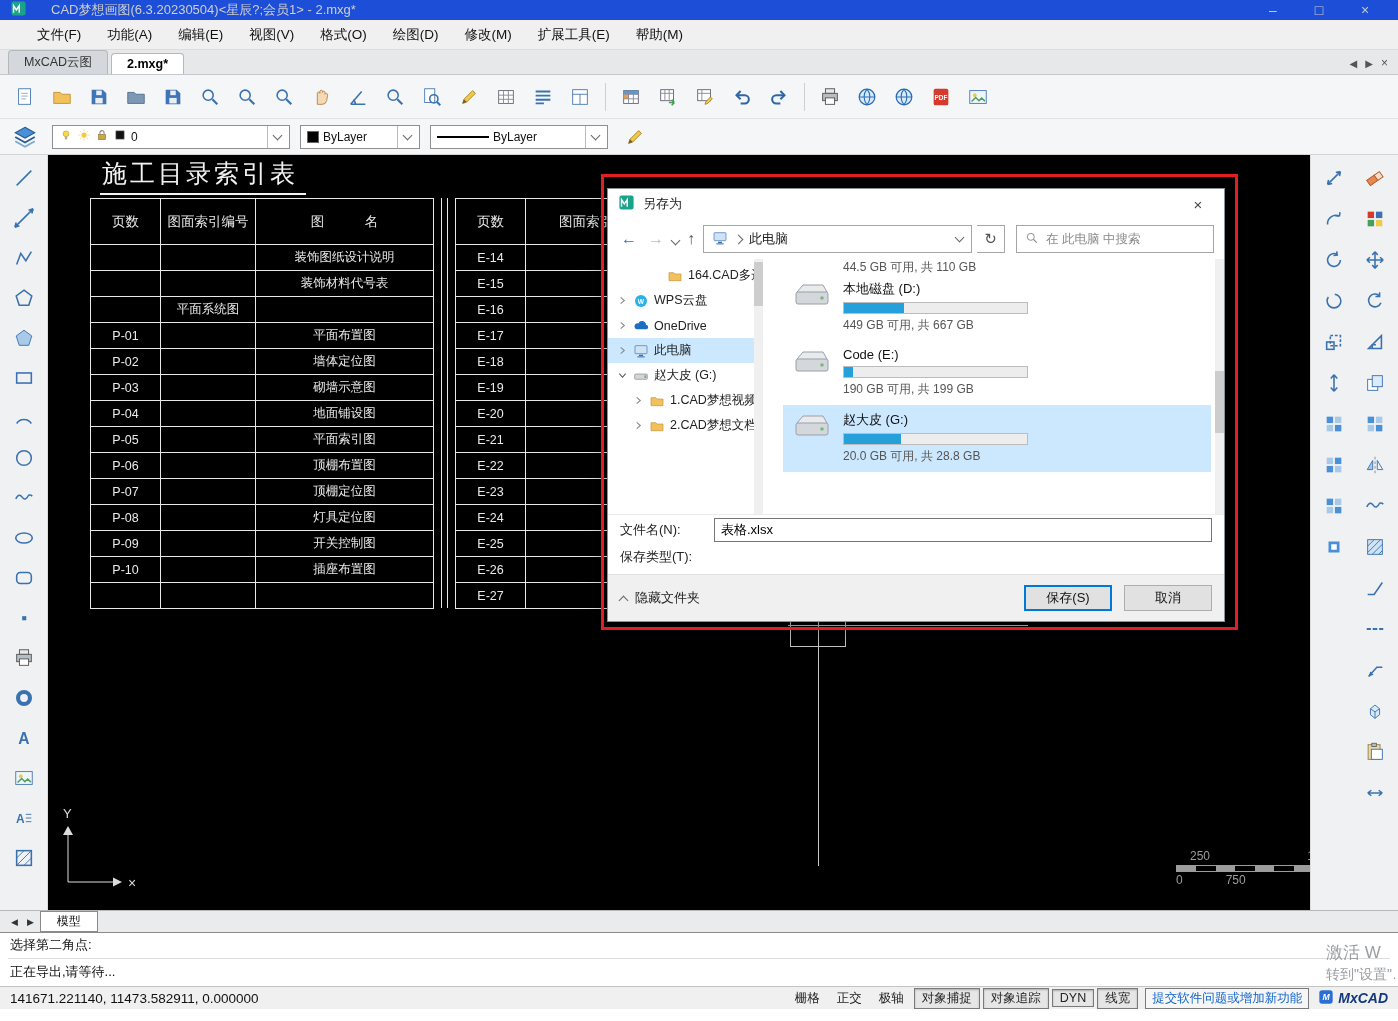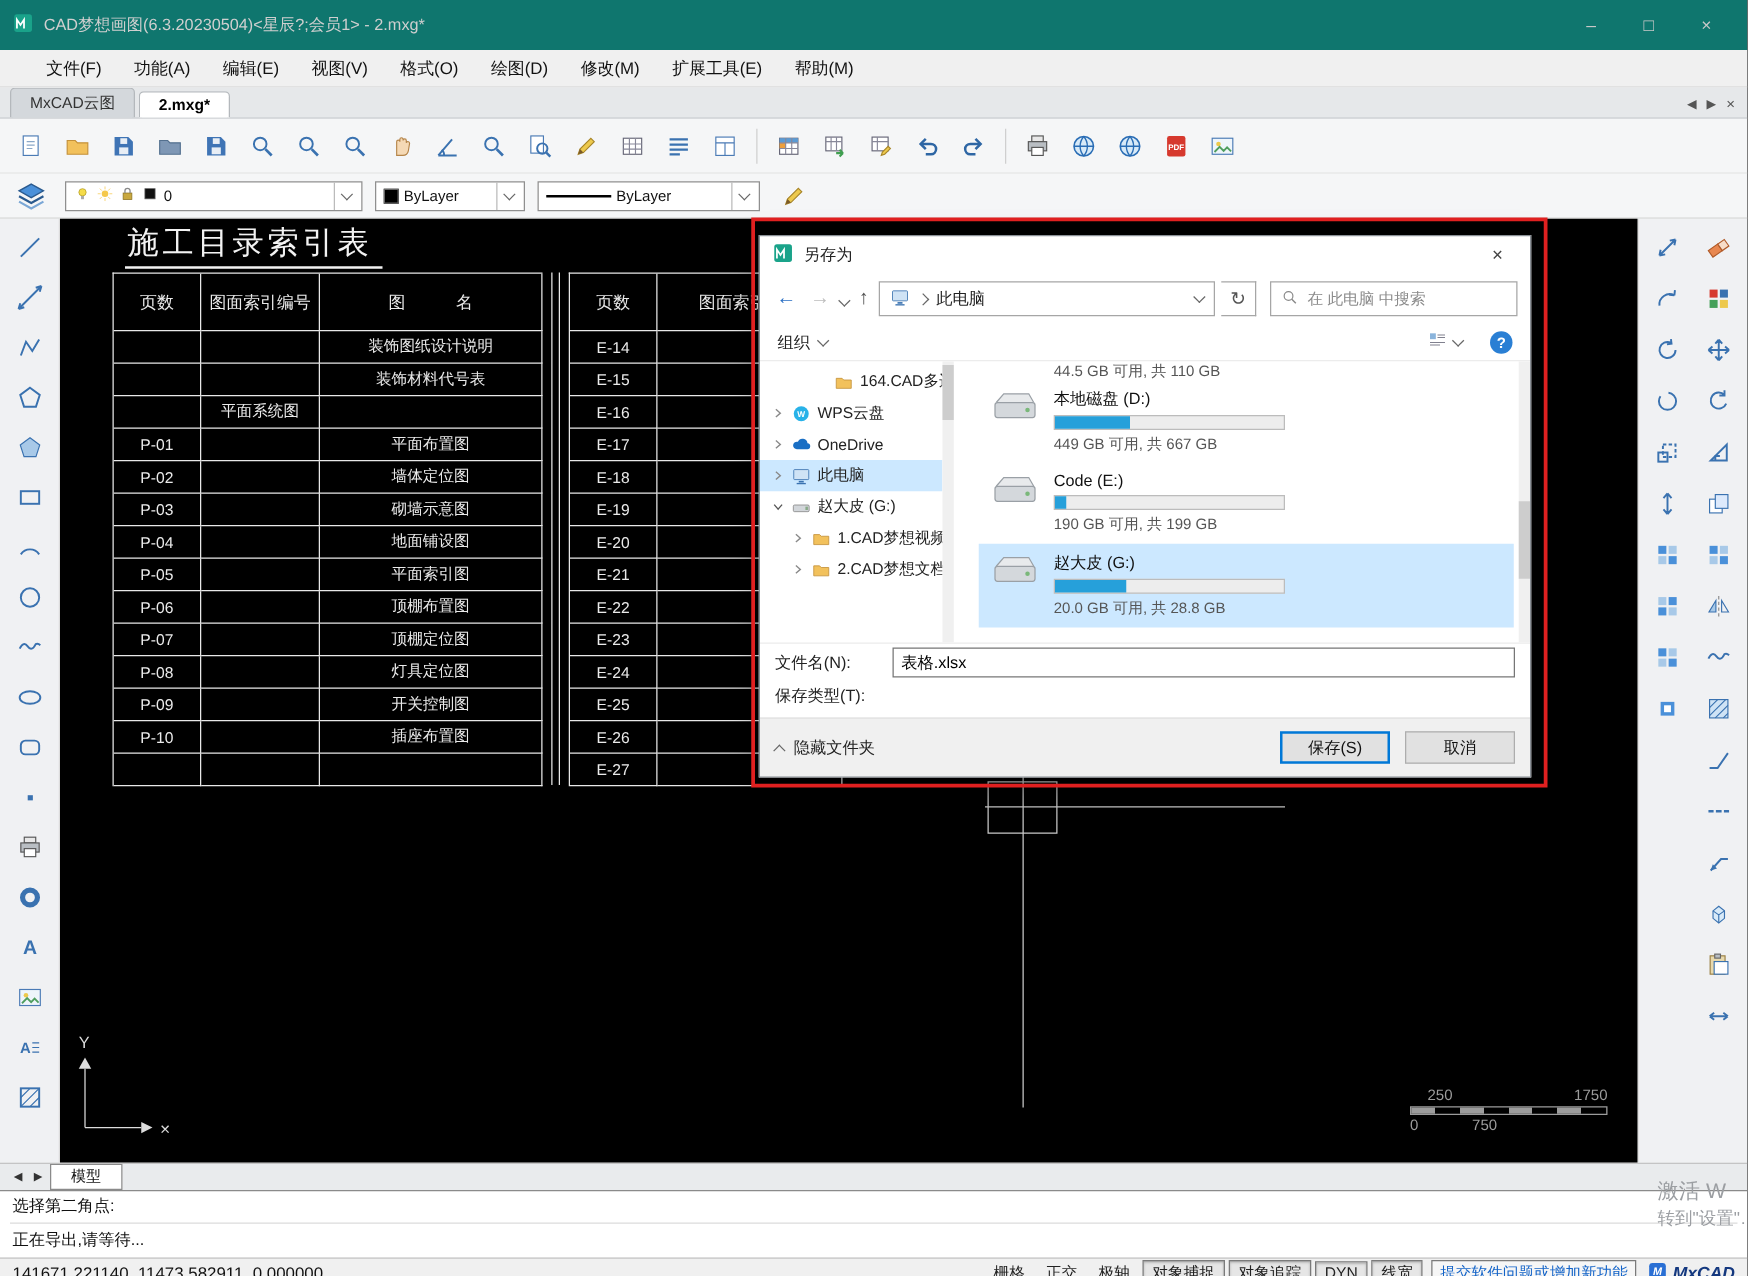--- a/index.html
+++ b/index.html
@@ -1,19 +1,19 @@
 <!DOCTYPE html>
 <html><head>
 <meta charset="utf-8">
 <style>
 *{margin:0;padding:0;box-sizing:border-box;font-family:"Liberation Sans","DejaVu Sans",sans-serif}
 body{background:#777}
 #app{position:relative;width:1398px;height:1021px;background:#fff;overflow:hidden;font-size:13px}
 
-.titlebar{height:40px;background:#0f766e;color:#cfcfcf;display:flex;align-items:center;padding:0 10px;gap:8px}
+.titlebar{height:20px;background:#1d4ed8;color:#cfcfcf;display:flex;align-items:center;padding:0 10px;gap:24px}
 .wtitle{font-size:13px}
 .wctl{margin-left:auto;display:flex}
 .wbtn{width:46px;height:32px;display:flex;align-items:center;justify-content:center;color:#c8c8c8;font-size:14px}
 
 .menubar{height:30px;background:#f0f0f0;display:flex;align-items:center;padding:0 24px;border-bottom:1px solid #dcdcdc}
 .menu-item{padding:4px 13px;font-size:13.5px;color:#111}
 
 .tabbar{height:25px;background:#e6e8ea;display:flex;align-items:flex-end;padding-left:8px;border-bottom:1px solid #c4c8cc}
 .doctab{padding:3px 15px;font-size:12.5px;background:#d4d8dc;border:1px solid #b4b8bc;border-bottom:none;border-radius:4px 4px 0 0;margin-right:3px;color:#333}
 .doctab.active{background:#fff;font-weight:bold;color:#000}
@@ -43,21 +43,21 @@
 
 .cad-title{position:absolute;left:52px;top:2px;color:#f2f2f2;font-size:25px;letter-spacing:3px;border-bottom:2px solid #f2f2f2;padding:0 8px 3px 2px}
 .cad-table{position:absolute;display:grid;border-left:1px solid #e8e8e8;border-top:1px solid #e8e8e8;color:#eaeaea}
 #ltable{left:42px;top:43px}
 #rtable{left:407px;top:43px}
 .cad-cell{border-right:1px solid #e8e8e8;border-bottom:1px solid #e8e8e8;display:flex;align-items:center;justify-content:center;font-size:12.5px;white-space:nowrap;overflow:hidden}
 .cad-head{font-size:13.5px}
 .vguide{position:absolute;top:43px;height:410px;width:1px;background:#e8e8e8}
 .cline{position:absolute;background:#c9c9c9}
 .crect{position:absolute;border:1px solid #c9c9c9}
-.ruler{position:absolute;left:1080px;top:694px;width:158px;color:#9c9c9c;font-size:12px}
+.ruler{position:absolute;left:1128px;top:694px;width:158px;color:#9c9c9c;font-size:12px}
 .ruler .r1{display:flex;justify-content:space-between;padding:0 0 2px 14px}
 .ruler .bar{height:7px;border:1px solid #9c9c9c;background:repeating-linear-gradient(90deg,#9c9c9c 0 19px,transparent 19px 39px)}
 .ruler .r2{display:flex;padding-top:1px}
 .ruler .r2 span:last-child{margin-left:43px}
 .ucs{position:absolute;left:8px;top:645px}
 
 .modelbar{height:22px;background:#e9ebed;border-top:1px solid #b8b8b8;display:flex;align-items:center;padding-left:8px;gap:3px}
 .mnav{font-size:9px;color:#333;padding:0 3px}
 .mtab{background:#fff;border:1px solid #8a8a8a;padding:1px 16px;font-size:12px;color:#111}
 
@@ -808,34 +808,20 @@
           <span>↻</span>
         </div>
       <div class="searchbox">
         <span><svg xmlns="http://www.w3.org/2000/svg" width="14" height="14" viewBox="0 0 24 24">
               <circle cx="10" cy="10" r="6" fill="none" stroke="#888" stroke-width="1.6"></circle>
               <path d="M14.5 14.5 L20 20" stroke="#888" stroke-width="2" fill="none"></path>
             </svg></span>
         <span>在 此电脑 中搜索</span>
       </div>
     </div>
-    <div class="dcmd">
-      <div class="orgbtn">
-        <span>组织</span>
-        <span class="chev d"></span>
-      </div>
-      <div class="viewbtn">
-        <span><svg xmlns="http://www.w3.org/2000/svg" width="16" height="16" viewBox="0 0 24 24">
-              <rect x="3" y="4" width="7" height="7" fill="#8ab4dc"></rect>
-              <path d="M12 6 h9 M12 9 h9 M3 15 h18 M3 18 h12" stroke="#667" fill="none"></path>
-            </svg></span>
-        <span class="chev d"></span>
-      </div>
-      <div class="helpbtn">?</div>
-    </div>
     <div class="dbody">
       <div class="dtree" id="dtree">
           <div class="trow" style="padding-left: 44px; text-align: right;">
             <span class="tchev"></span>
             <span class="ticon">
               <svg xmlns="http://www.w3.org/2000/svg" width="16" height="16" viewBox="0 0 24 24">
                 <path d="M3 7 h7 l2 2 h9 v10 H3 z" fill="#f2c15c" stroke="#c4913a"></path>
               </svg>
             </span>
             <span class="tlabel">164.CAD多边形</span>

